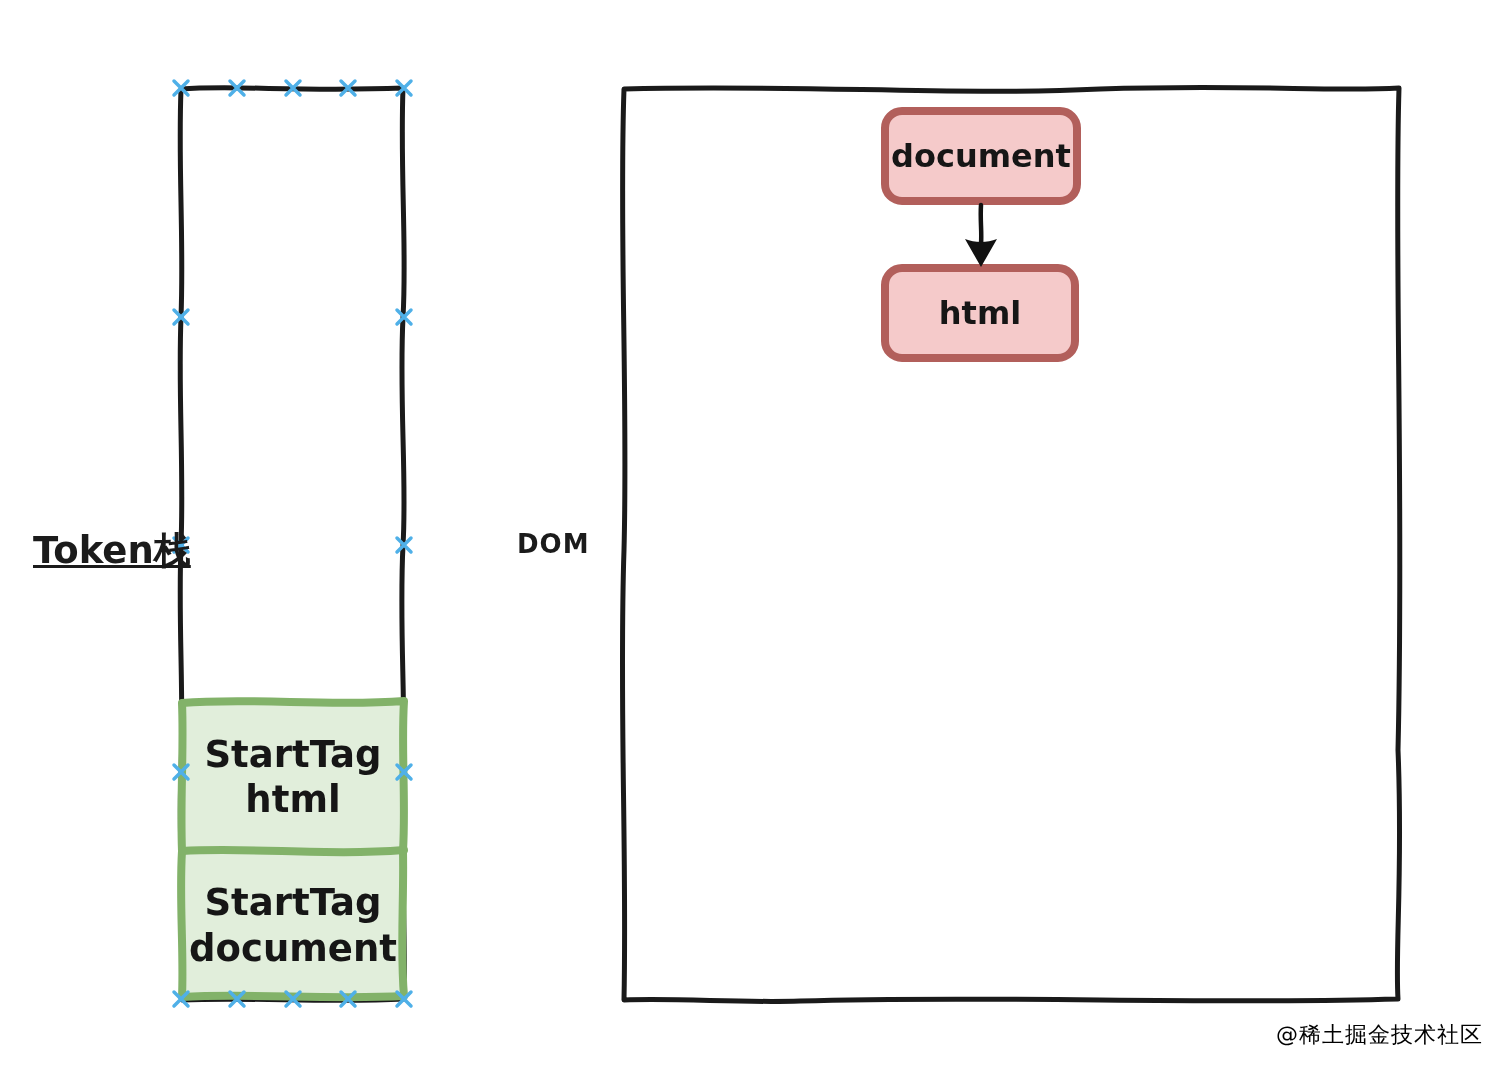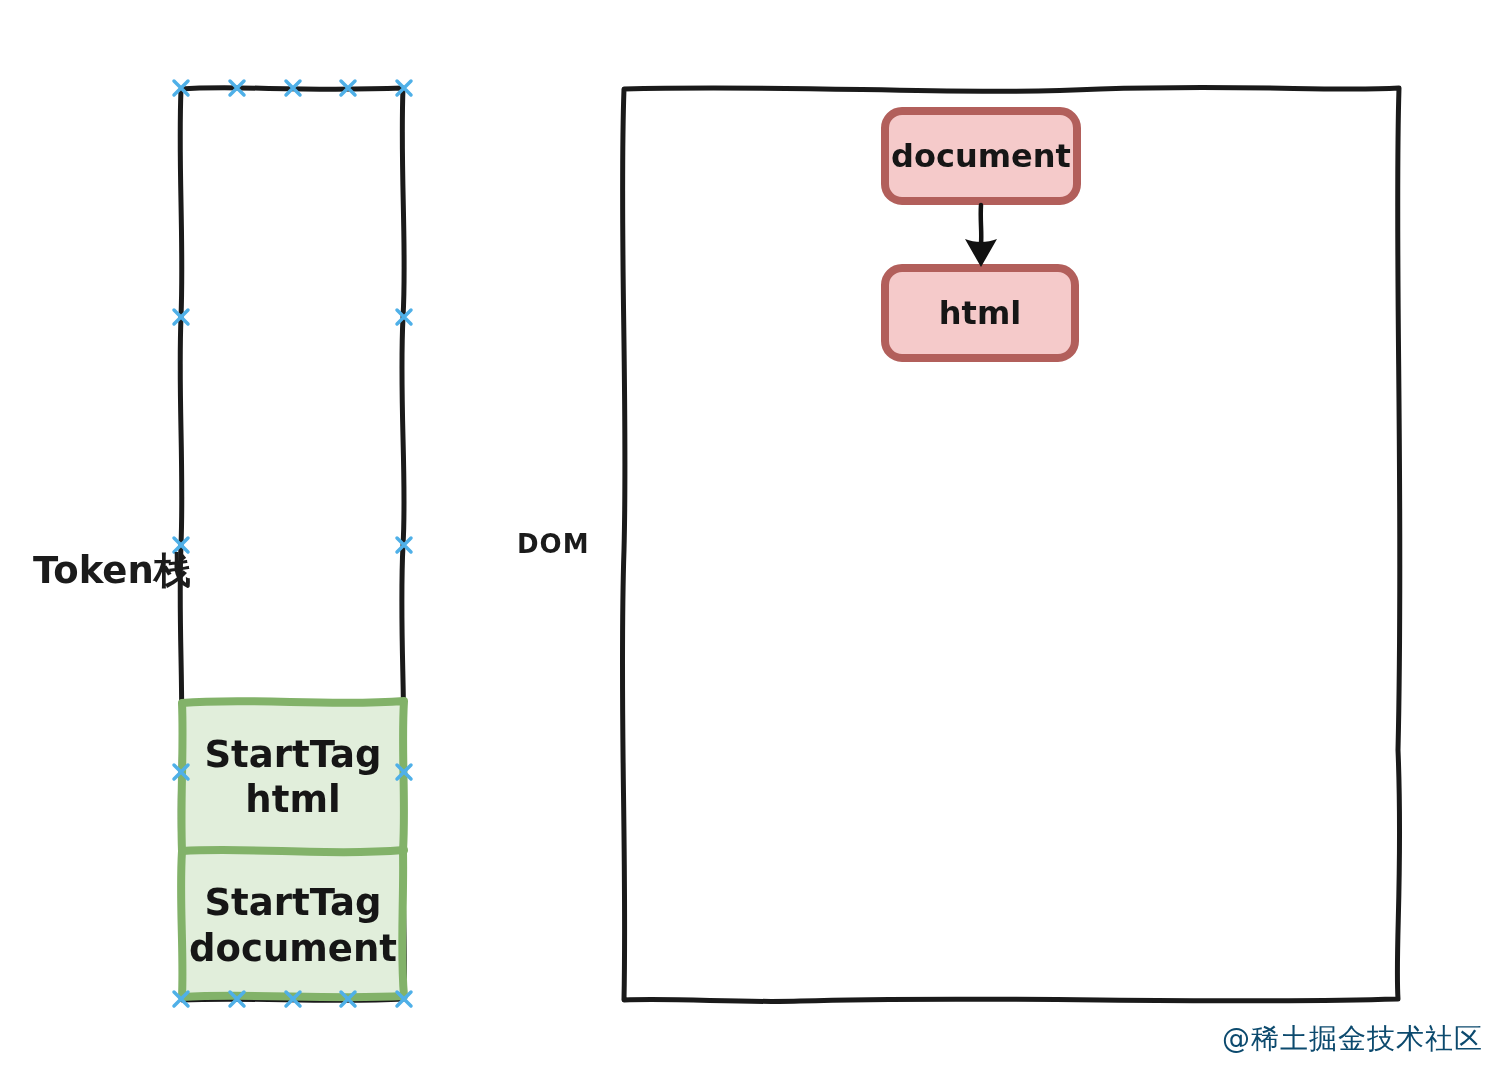--- a/index.html
+++ b/index.html
@@ -23,22 +23,23 @@
     height: 1069px;
   }
   .label {
     position: absolute;
     color: #1b1b1b;
     font-weight: 700;
     white-space: nowrap;
   }
   .token-label {
     left: 33px;
-    top: 546px;
+    top: 526px;
     font-size: 37px;
+    text-decoration: underline;
   }
   .dom-label {
     left: 517px;
     top: 529px;
     font-size: 26px;
     letter-spacing: 1px;
   }
   .stack-item-text {
     position: absolute;
     left: 180px;
@@ -62,22 +63,22 @@
     color: #161616;
     font-size: 32px;
     font-weight: 700;
   }
   .node-text.node-document { left: 882px; top: 108px; width: 198px; height: 96px; }
   .node-text.node-html     { left: 882px; top: 264px; width: 196px; height: 97px; }
   .watermark {
     position: absolute;
     right: 29px;
     top: 1020px;
-    font-size: 28px;
-    color: #0c4a6e;
+    font-size: 22px;
+    color: #000000;
     font-weight: 400;
     letter-spacing: 1px;
   }
 </style>
 </head>
 <body>
 
 <div class="canvas">
 
   <svg class="layer" viewBox="0 0 1512 1069">

